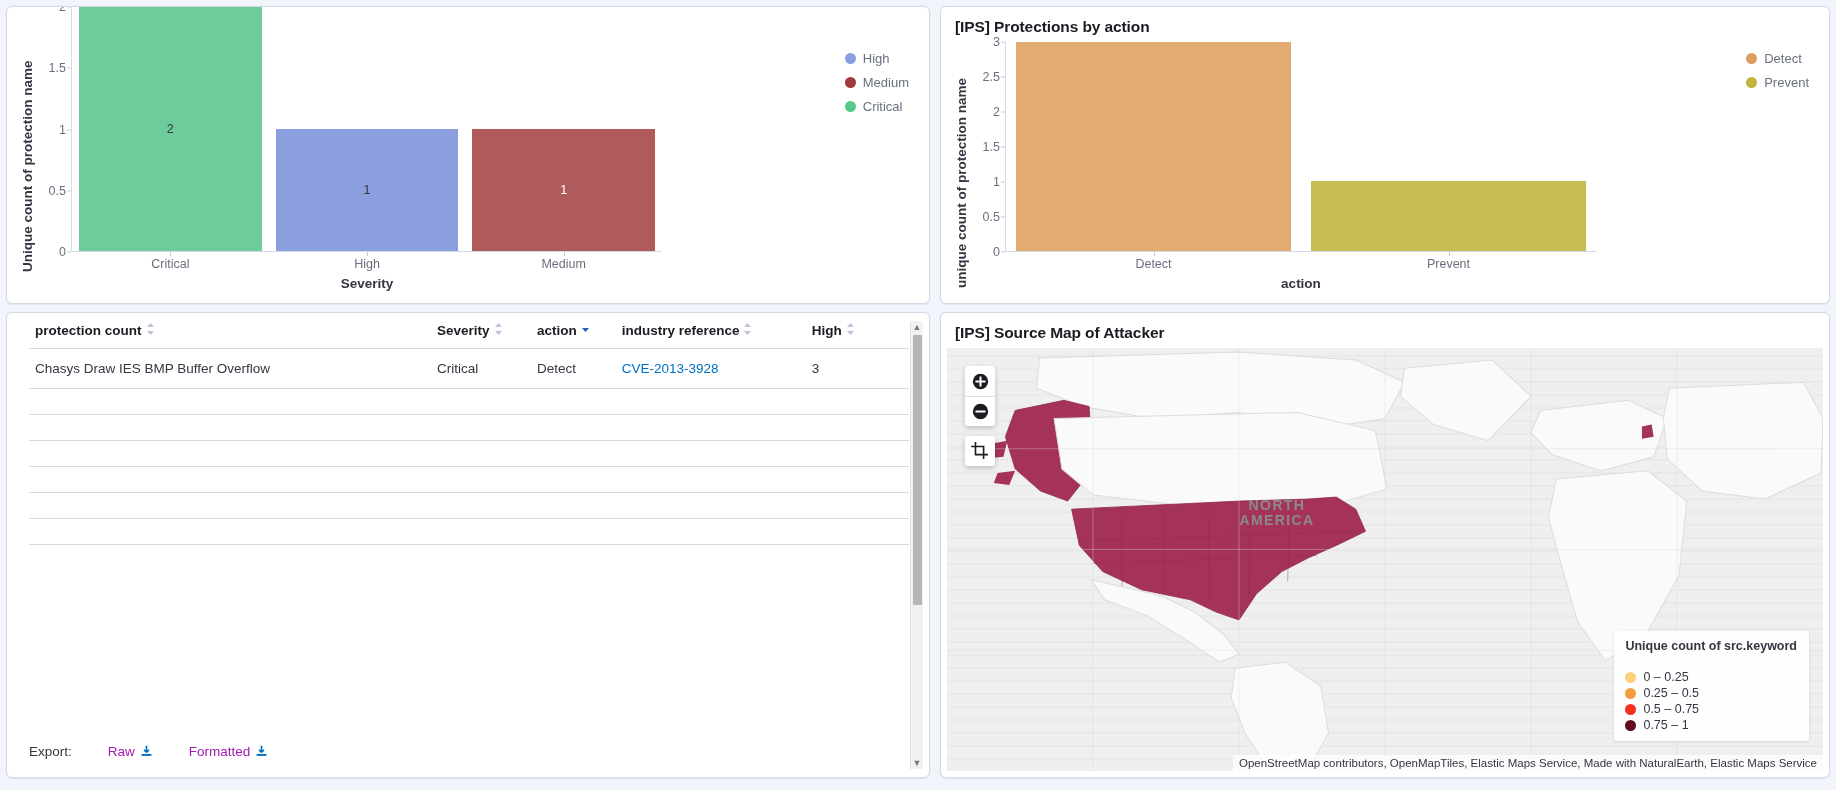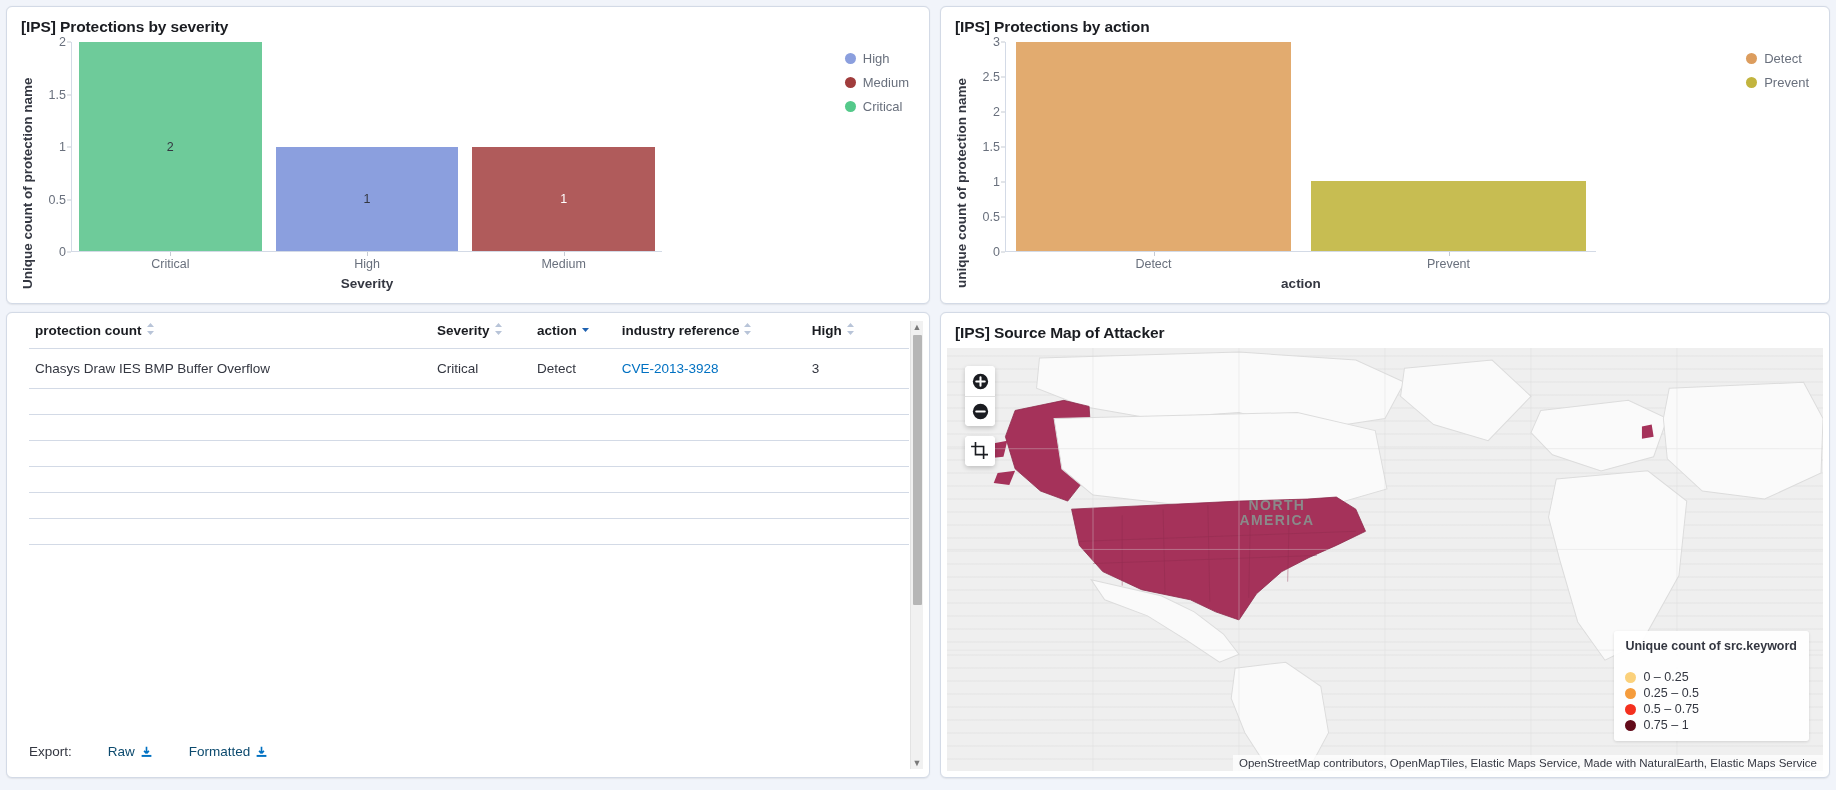--- a/index.html
+++ b/index.html
@@ -108,21 +108,21 @@
   .sb-arrow { font-size: 9px; color: #7a7a7a; line-height: 10px; padding: 1px 0; }
   .sb-thumb {
     width: 9px; background: #b6b6b6; border-radius: 1px; margin: 2px 0;
     height: 270px;
   }
   .sb-spacer { flex: 1; }
   .export-row {
     padding: 14px 22px 18px 22px; font-size: 13.5px; color: #343741;
     display: flex; align-items: center; gap: 8px;
   }
-  .export-link { color: #0c4a6e; text-decoration: none; display: inline-flex; align-items: flex-end; gap: 5px; padding-left: 28px; }
+  .export-link { color: #a21caf; text-decoration: none; display: inline-flex; align-items: center; gap: 5px; padding-left: 28px; }
 
   
   .map-canvas {
     flex: 1; margin: 0 6px 6px 6px; position: relative; overflow: hidden;
     background: #f2f2f2;
   }
   .ocean {
     position: absolute; inset: 0;
     background:
       repeating-linear-gradient(0deg, transparent 0 11px, rgba(0,0,0,.022) 11px 13px),
@@ -159,21 +159,20 @@
   }
 </style>
 </head>
 <body>
 
 <div class="dashboard">
 
   <div class="row row-top">
 
     <div class="panel panel-left">
-      <div class="panel-title">[IPS] Protections by severity</div>
 
       <div class="legend">
         <div class="legend-item">
           <span class="legend-dot" style="background:#8b9fde"></span>
           <span>High</span>
         </div>
         <div class="legend-item">
           <span class="legend-dot" style="background:#a03c3c"></span>
           <span>Medium</span>
         </div>

